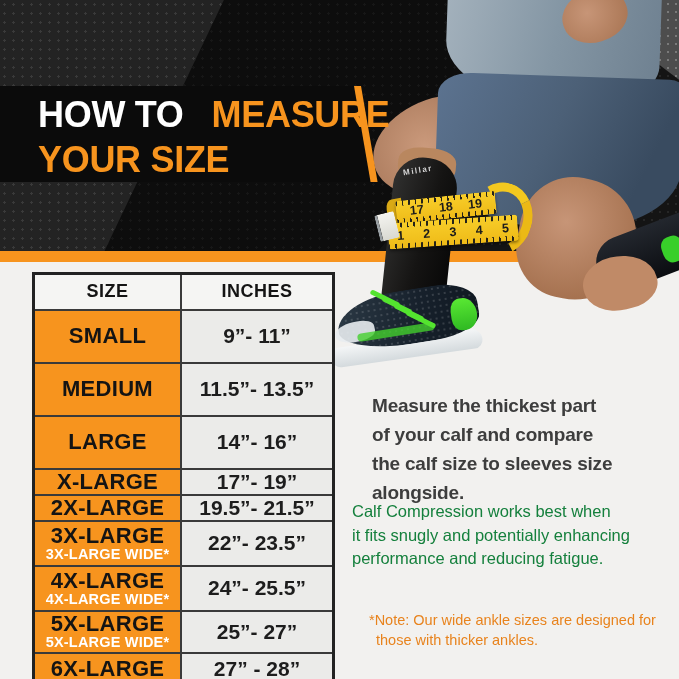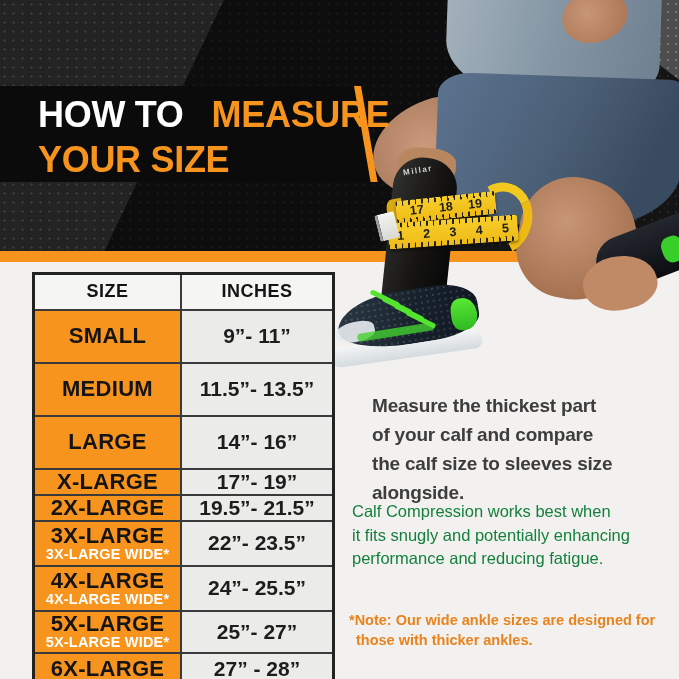--- a/index.html
+++ b/index.html
@@ -113,21 +113,21 @@
   td.c-in{background:#EBEBE9;color:#1d1d1d;font-weight:bold;font-size:21px;}
   .size-wide{display:block;color:#ffffff;font-size:14.5px;letter-spacing:.2px;line-height:15px;}
   .size-main{display:block;line-height:22px;}
   tr.h-head{height:36px;} tr.h-s{height:53px;} tr.h-m{height:21px;}
   tr.h-w{height:45px;} tr.h-w2{height:42px;} tr.h-e{height:34px;}
 
   
   .lead{position:absolute;left:372px;top:391px;z-index:5;font-size:19px;font-weight:bold;
         color:#3d3d3d;line-height:29px;letter-spacing:-.2px;}
   .body-p{position:absolute;left:352px;top:500px;z-index:5;font-size:16.5px;color:#15803d;line-height:23.5px;}
-  .note{position:absolute;left:349px;top:611px;z-index:5;font-size:14.5px;font-weight:bold;
+  .note{position:absolute;left:369px;top:611px;z-index:5;font-size:14.5px;font-weight:normal;
         color:#E8831D;line-height:19.5px;}
   .tline{display:block;white-space:nowrap;}
   .note .tline + .tline{padding-left:7px;}
 </style>
 </head>
 <body>
 
 <div class="page">
 
   <div class="hero">

